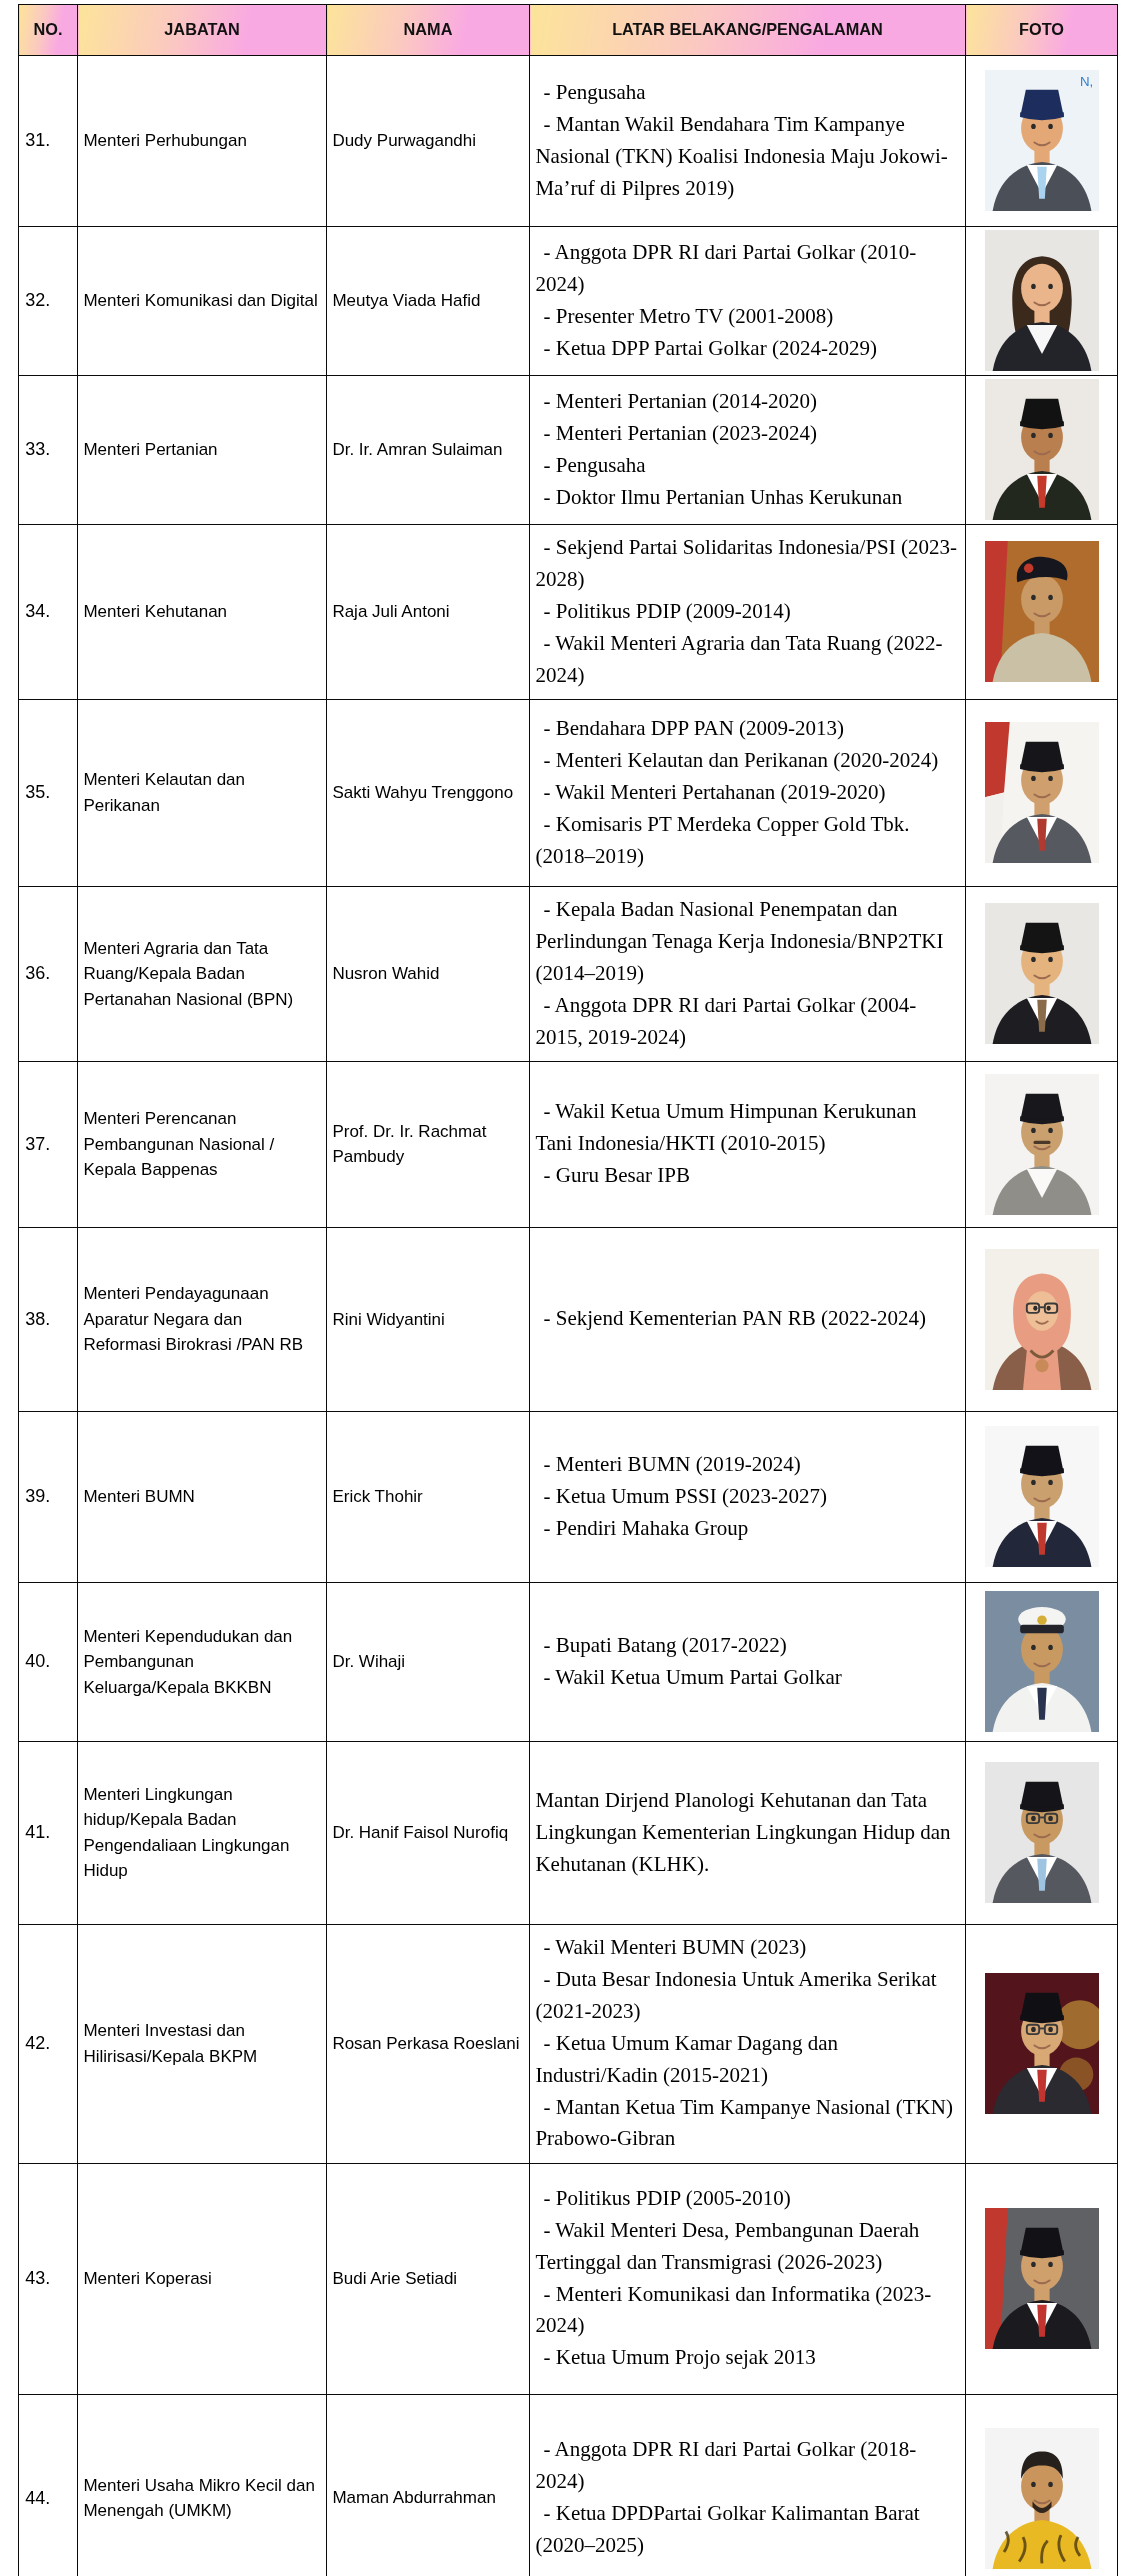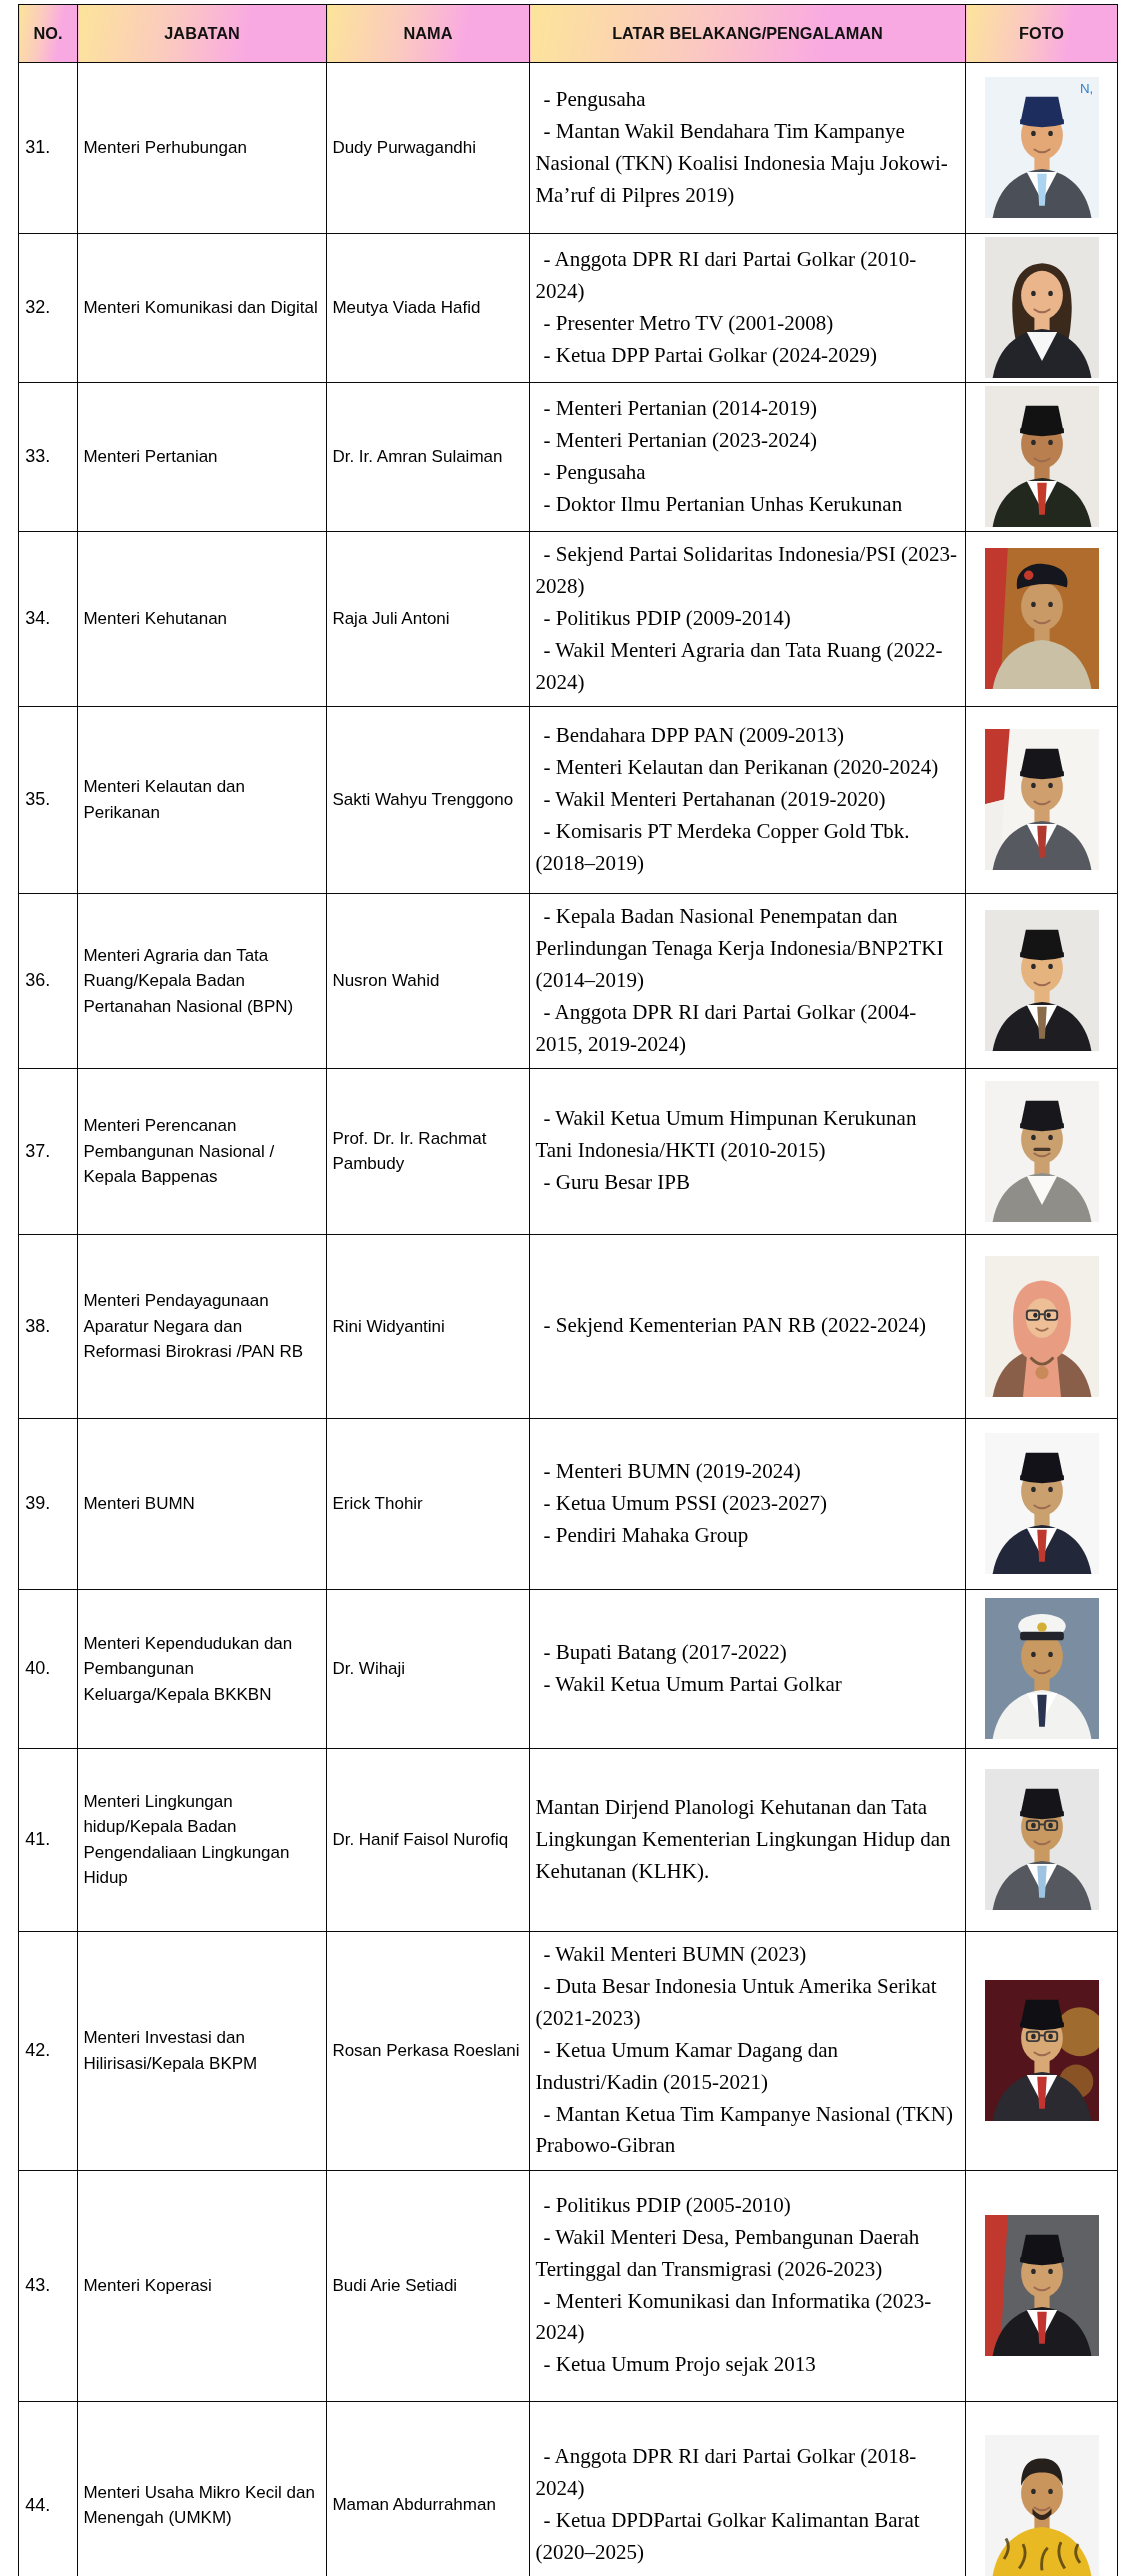--- a/index.html
+++ b/index.html
@@ -1,21 +1,21 @@
 <!DOCTYPE html>
 <html style="font-size:14.5px"><head>
 <meta charset="utf-8">
 <style>
   html,body{margin:0;padding:0;background:#ffffff;}
   body{width:1139px;min-height:2576px;font-family:"Liberation Sans",sans-serif;color:#000;}
   .page{padding:3.6px 0 0 18px;}
   table{border-collapse:collapse;table-layout:fixed;width:1099px;}
   col.c1{width:59px}col.c2{width:249px}col.c3{width:203px}col.c4{width:436px}col.c5{width:152px}
   th,td{border:1.8px solid #0b0b0b;}
-  thead tr{height:58px;}
+  thead tr{height:51px;}
   thead th{font-size:16.3px;font-weight:bold;text-align:center;color:#111;
     background:linear-gradient(100deg,#fce49a 0%,#fbc9c0 38%,#f9a9e2 68%);}
   td{vertical-align:middle;font-size:17px;line-height:1.5;padding:9px 5.4px;word-wrap:break-word;}
   td.c-no{padding-left:6.3px;font-size:18px;}
   td.c-jab,td.c-nama{padding-left:5.4px;padding-right:3.6px;margin-top:6px;}
   td.c-latar{font-size:21px;line-height:1.52;padding:7.2px 7.2px 7.2px 5.4px;font-family:Liberation Serif, serif;}
   td.c-latar .li{text-indent:8.1px;}
   td.c-latar .li::before{content:"- ";}
   td.c-latar .plain{text-indent:0;}
   td.c-foto{text-align:center;padding:3.6px;}
@@ -108,21 +108,21 @@
                 <path d="M52,77 Q60,83 68,77" stroke="#9c6b4f" stroke-width="2" fill="none" stroke-linecap="round"></path>
               </svg>
             </figure>
     </td>
   </tr>
         <tr>
     <td class="c-no">33.</td>
     <td class="c-jab">Menteri Pertanian</td>
     <td class="c-nama">Dr. Ir. Amran Sulaiman</td>
     <td class="c-latar">
-            <div class="li">Menteri Pertanian (2014-2019)</div>
+            <div class="li">Menteri Pertanian (2014-2020)</div>
             <div class="li">Menteri Pertanian (2023-2024)</div>
             <div class="li">Pengusaha</div>
             <div class="li">Doktor Ilmu Pertanian Unhas Kerukunan</div>
           </td>
     <td class="c-foto">
       <figure class="portrait" title="Amran Sulaiman: man in black peci, dark suit, red tie">
               <svg viewBox="0 0 120 150" width="114" height="141" preserveAspectRatio="none" role="img">
                 <rect width="120" height="150" fill="#ece9e4"></rect>
                 <rect x="52" y="80" width="16" height="20" fill="#b97f4e"></rect>
                 <path d="M8,150 C14,114 38,100 60,98 C82,100 106,114 112,150 Z" fill="#23281f"></path>

